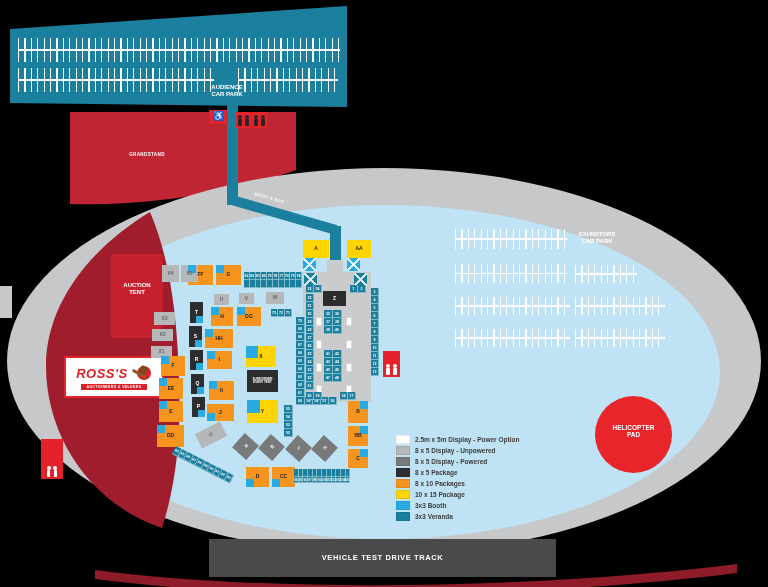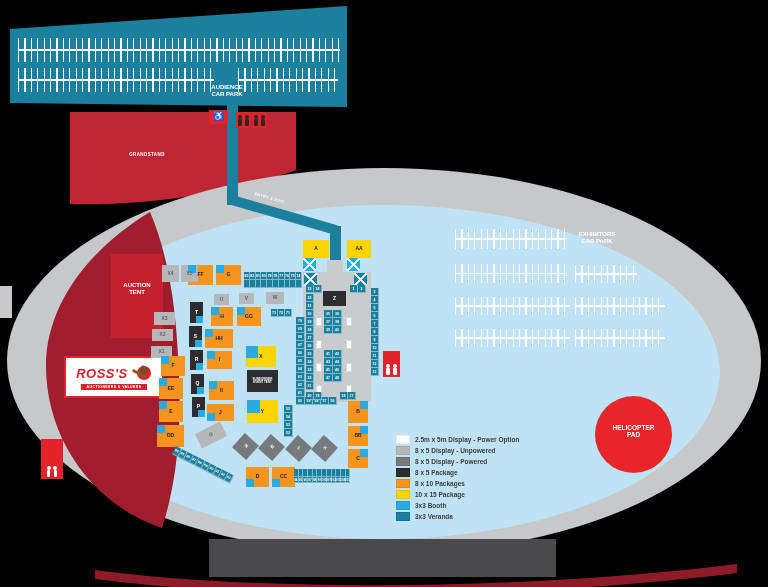--- a/index.html
+++ b/index.html
@@ -90,20 +90,21 @@
   <div class="lbl lbl-audience">AUDIENCE
 CAR PARK</div>
   <div class="lbl lbl-grandstand">GRANDSTAND</div>
   <div class="lbl lbl-entry">ENTRY &amp; EXIT</div>
   <div class="lbl lbl-exhib">EXHIBITORS
 CAR PARK</div>
   <div class="lbl lbl-auction">AUCTION
 TENT</div>
   <div class="lbl lbl-heli">HELICOPTER
 PAD</div>
+  <div class="lbl lbl-track">VEHICLE TEST DRIVE TRACK</div>
 
   <div id="ross">
     <div class="rtitle">
       <span>ROSS'S</span>
       <svg width="22" height="18" style="margin-left:2px">
         <circle cx="14" cy="8" r="7" fill="#d92128"></circle>
         <rect x="2" y="7" width="15" height="3" rx="1" transform="rotate(28 9 8)" fill="#8d5a2b"></rect>
         <rect x="10" y="1" width="7" height="8" rx="1" transform="rotate(28 13 5)" fill="#7a4a20"></rect>
       </svg>
     </div>

